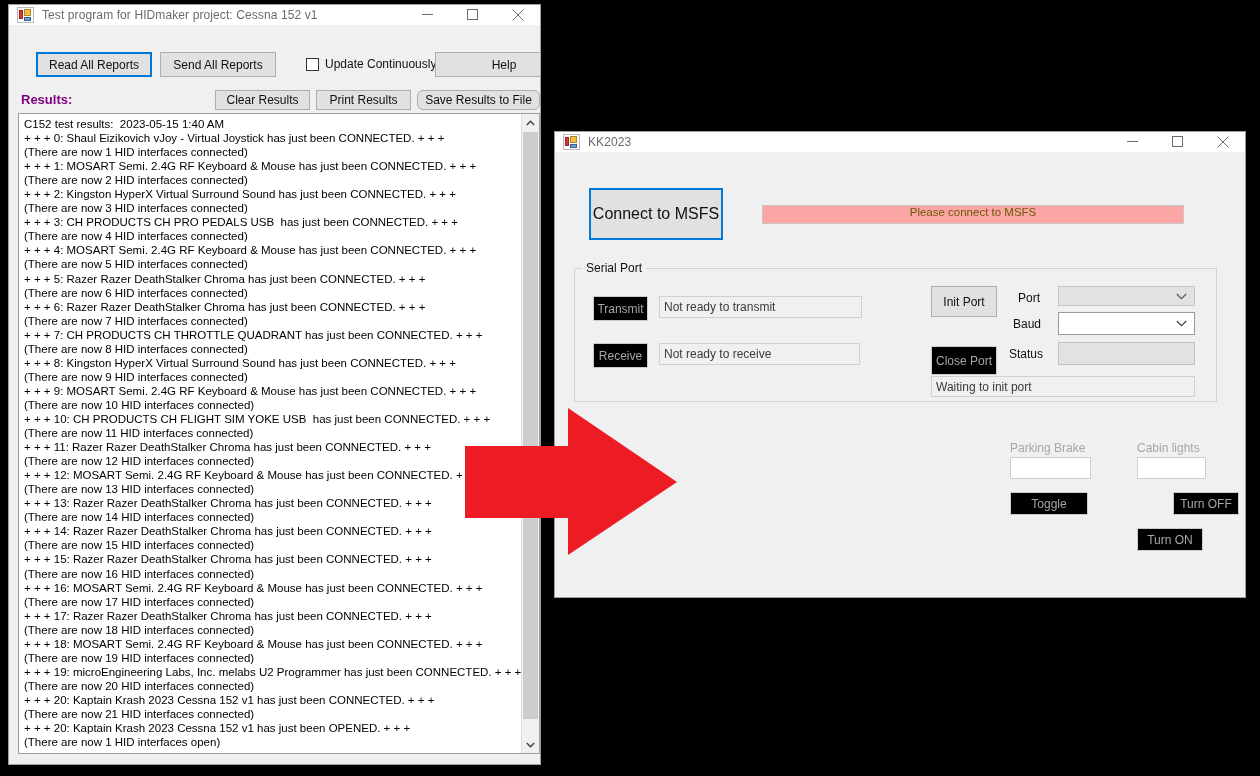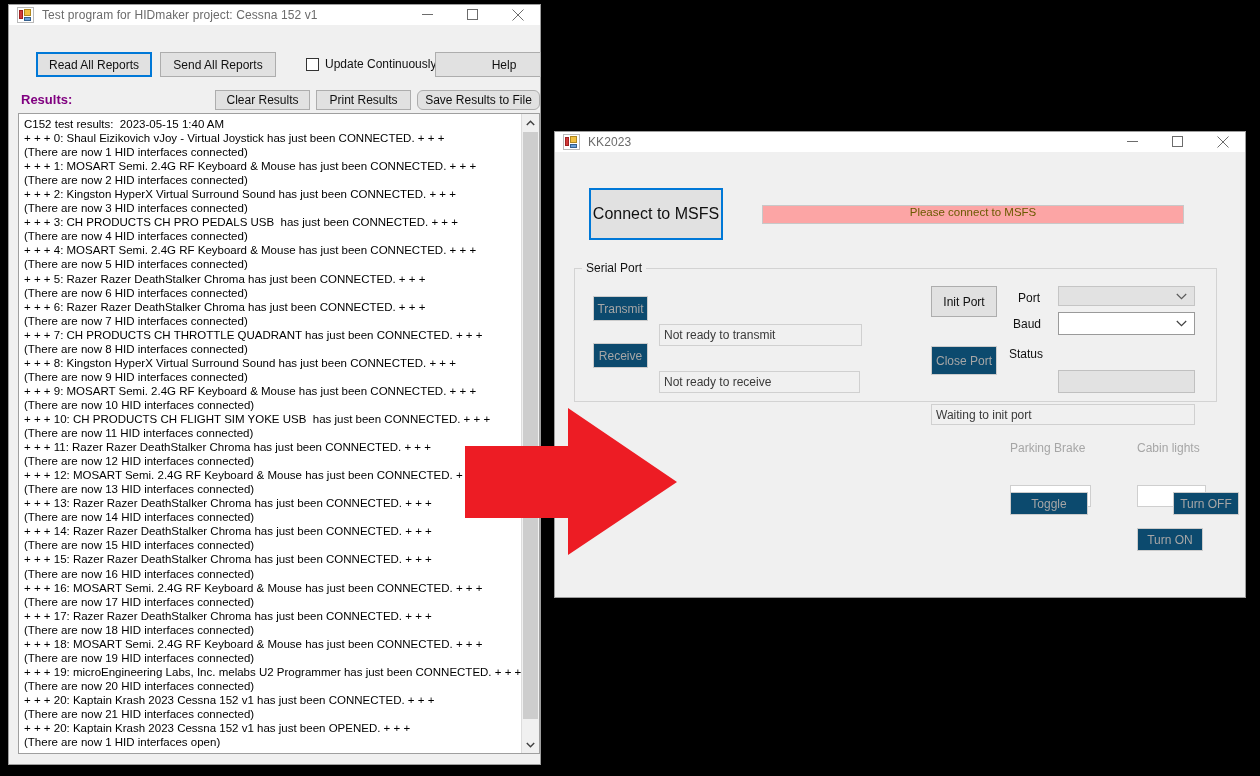--- a/index.html
+++ b/index.html
@@ -88,36 +88,35 @@
     text-align: center;
     position: absolute;
     white-space: nowrap;
     font-family: "Liberation Sans", sans-serif;
   }
   .btn.focus {
     border: 2px solid #0078d7;
   }
   .btn.disabled {
     color: #a6a6a6;
-    background: #0c4a6e;
+    background: #000000;
     border: 1px solid #cccccc;
   }
   .textbox {
     position: absolute;
     background: #ffffff;
     border: 1px solid #c4c4c4;
     box-sizing: border-box;
     font-size: 12px;
     color: #404040;
     display: flex;
     align-items: center;
     padding-left: 4px;
     white-space: nowrap;
     overflow: hidden;
-    margin-top: 28px;
   }
   .textbox.flat-dis {
     background: #f0f0f0;
     border: 1px solid #d0d0d0;
     color: #3a3a3a;
   }
   .textbox.greyfill {
     background: #e2e2e2;
     border: 1px solid #c0c0c0;
   }

